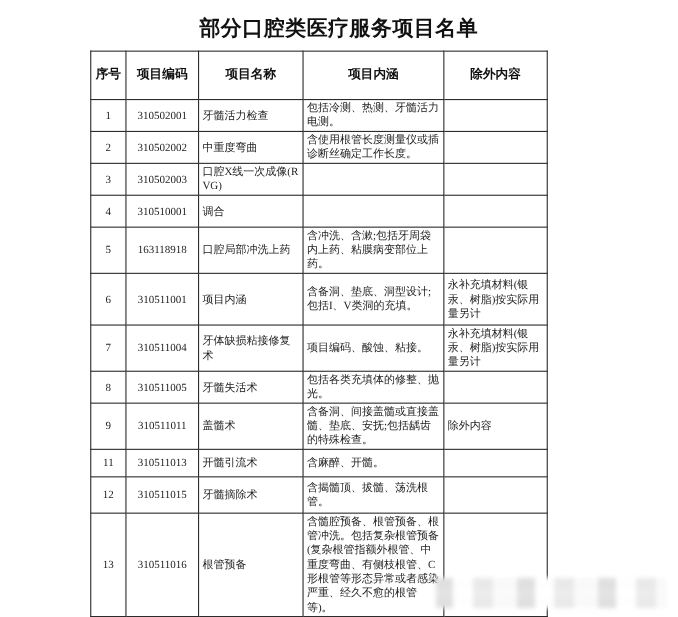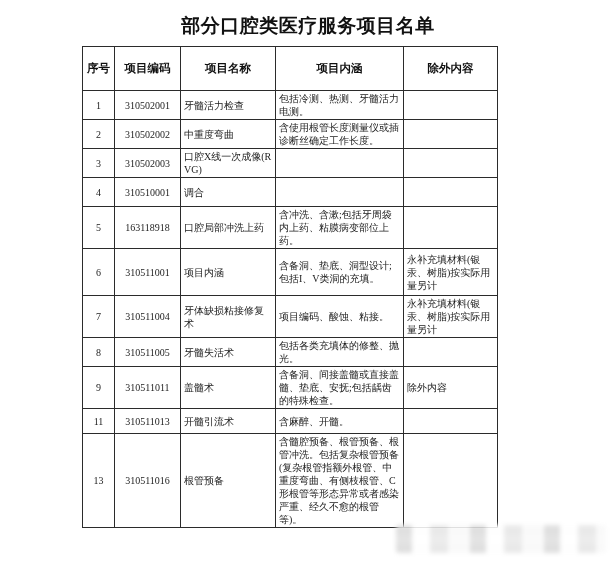--- a/index.html
+++ b/index.html
@@ -149,20 +149,27 @@
           <td class="c4">除外内容</td>
         </tr>
         <tr>
           <td class="c0">11</td>
           <td class="c1">310511013</td>
           <td class="c2">开髓引流术</td>
           <td class="c3">含麻醉、开髓。</td>
           <td class="c4"></td>
         </tr>
         <tr>
+          <td class="c0">12</td>
+          <td class="c1">310511015</td>
+          <td class="c2">牙髓摘除术</td>
+          <td class="c3">含揭髓顶、拔髓、荡洗根管。</td>
+          <td class="c4"></td>
+        </tr>
+        <tr>
           <td class="c0">13</td>
           <td class="c1">310511016</td>
           <td class="c2">根管预备</td>
           <td class="c3">含髓腔预备、根管预备、根管冲洗。包括复杂根管预备(复杂根管指额外根管、中重度弯曲、有侧枝根管、C形根管等形态异常或者感染严重、经久不愈的根管等)。</td>
           <td class="c4"></td>
         </tr>
       </tbody>
   </table>
 
   <div class="watermark-blur"></div>

